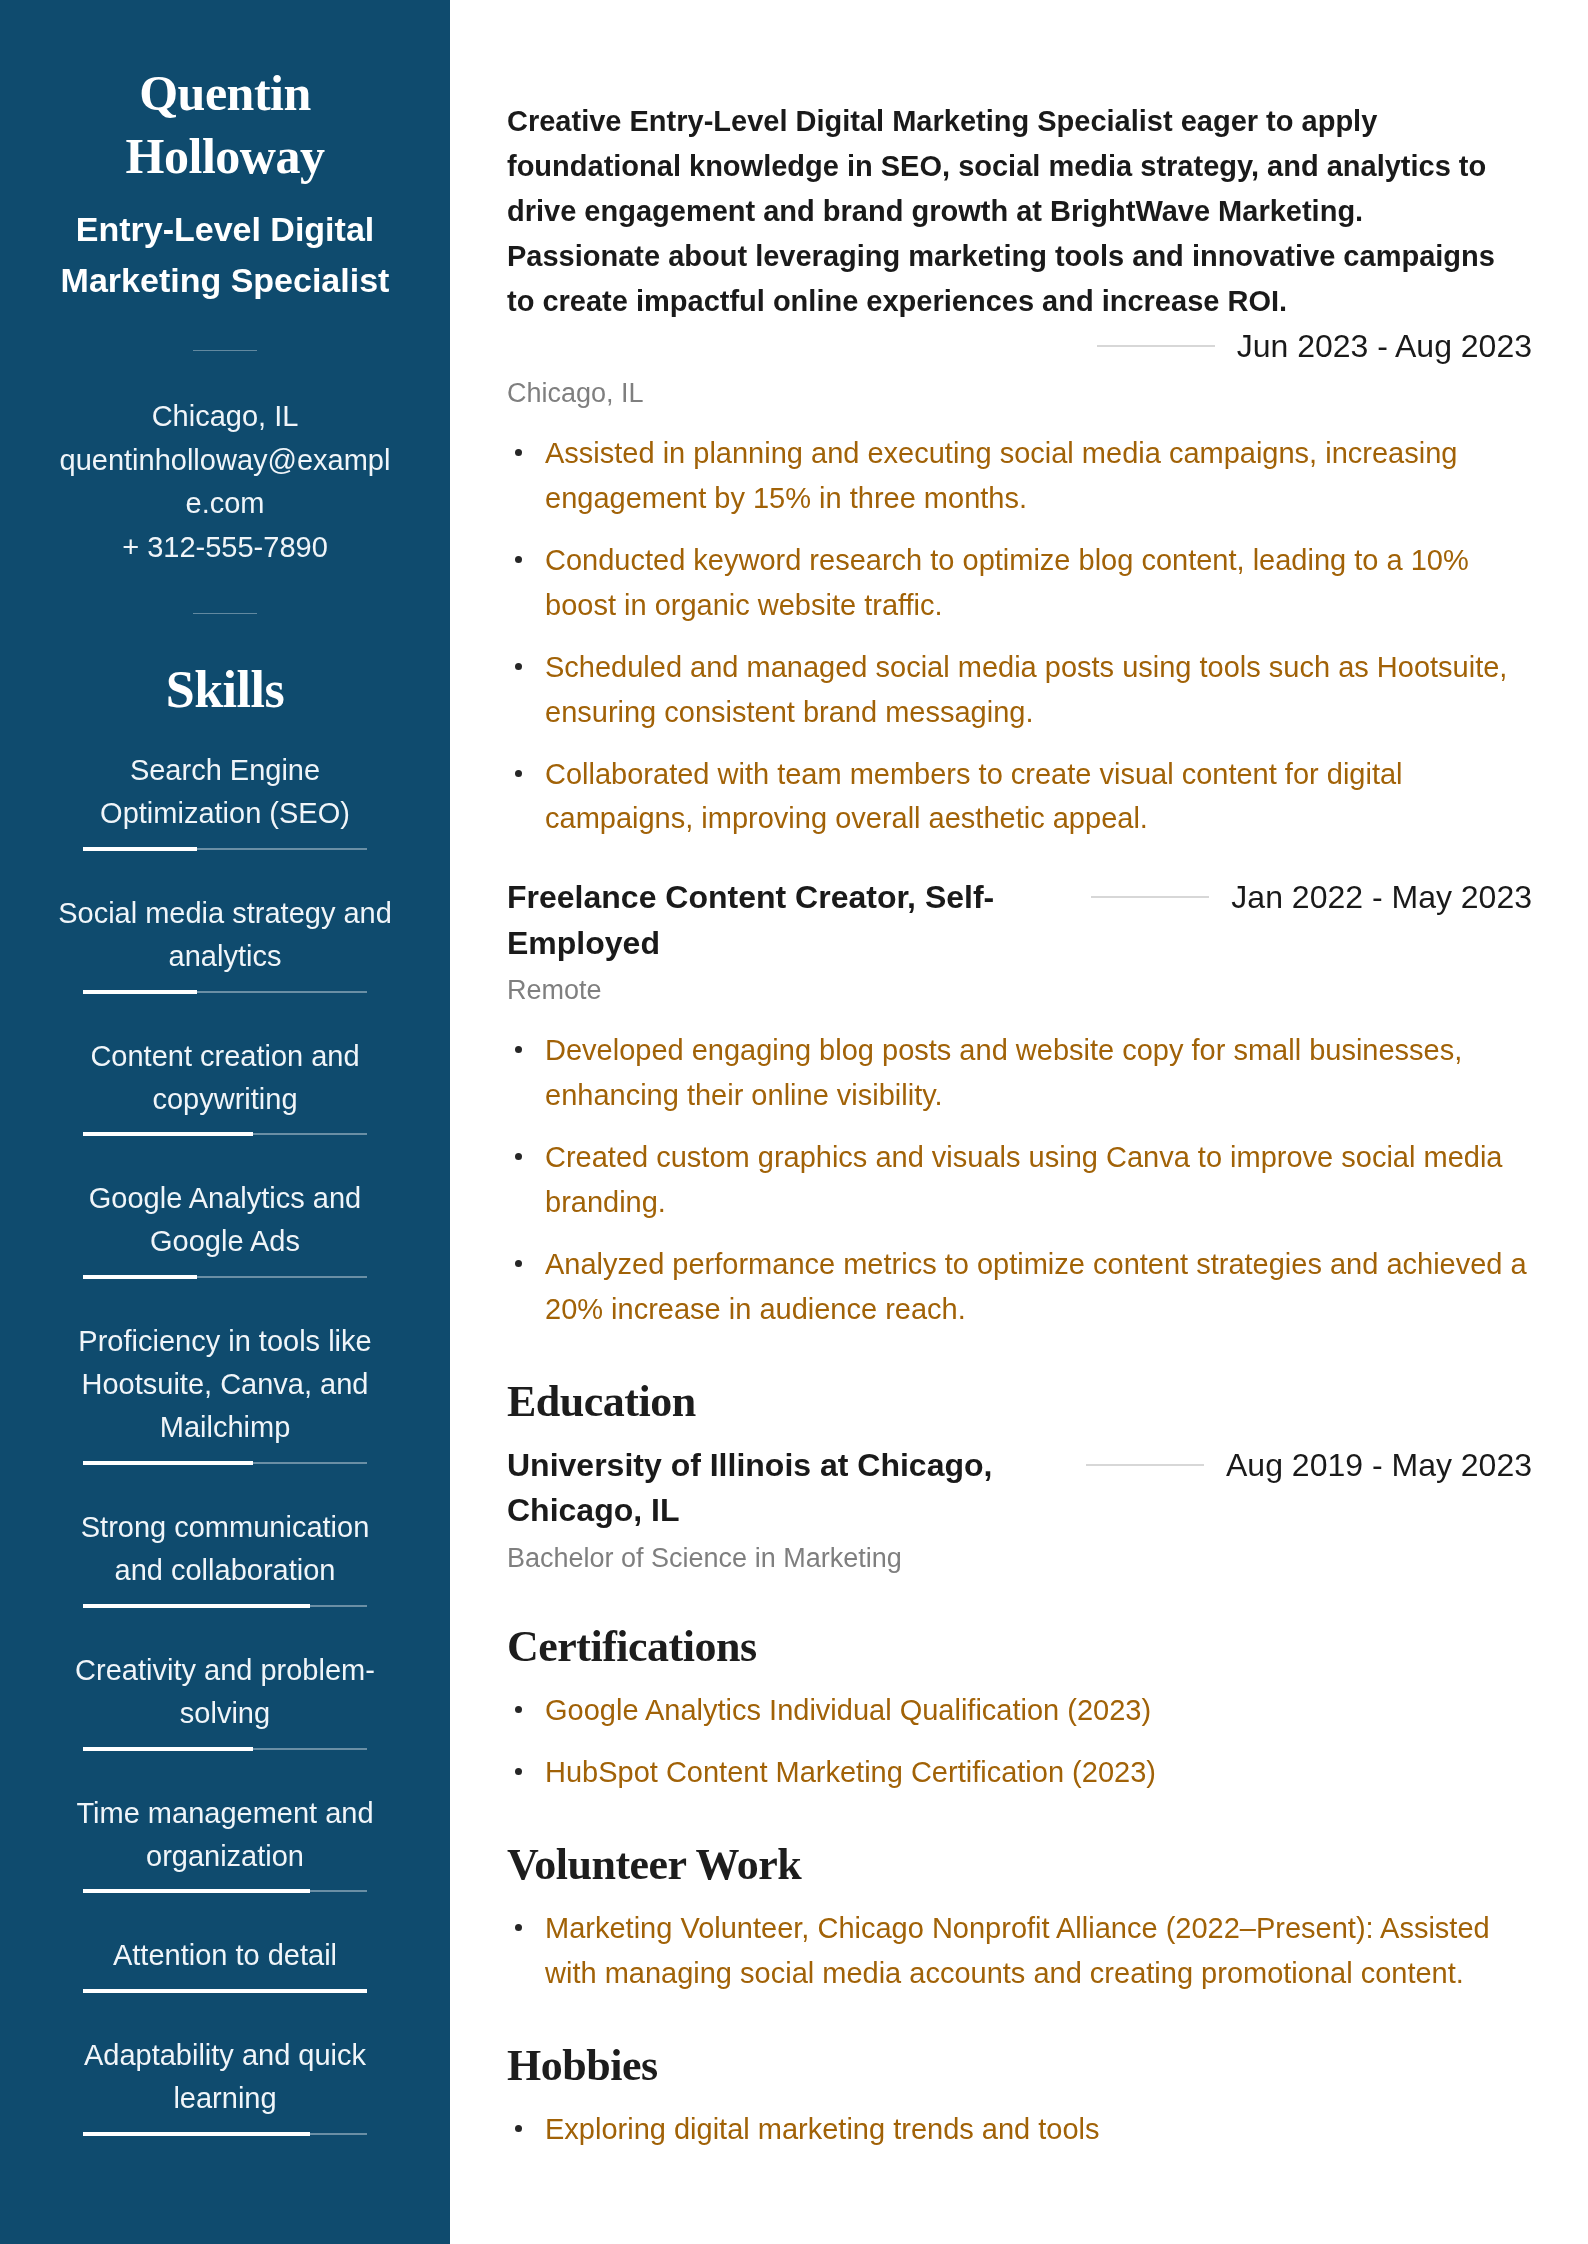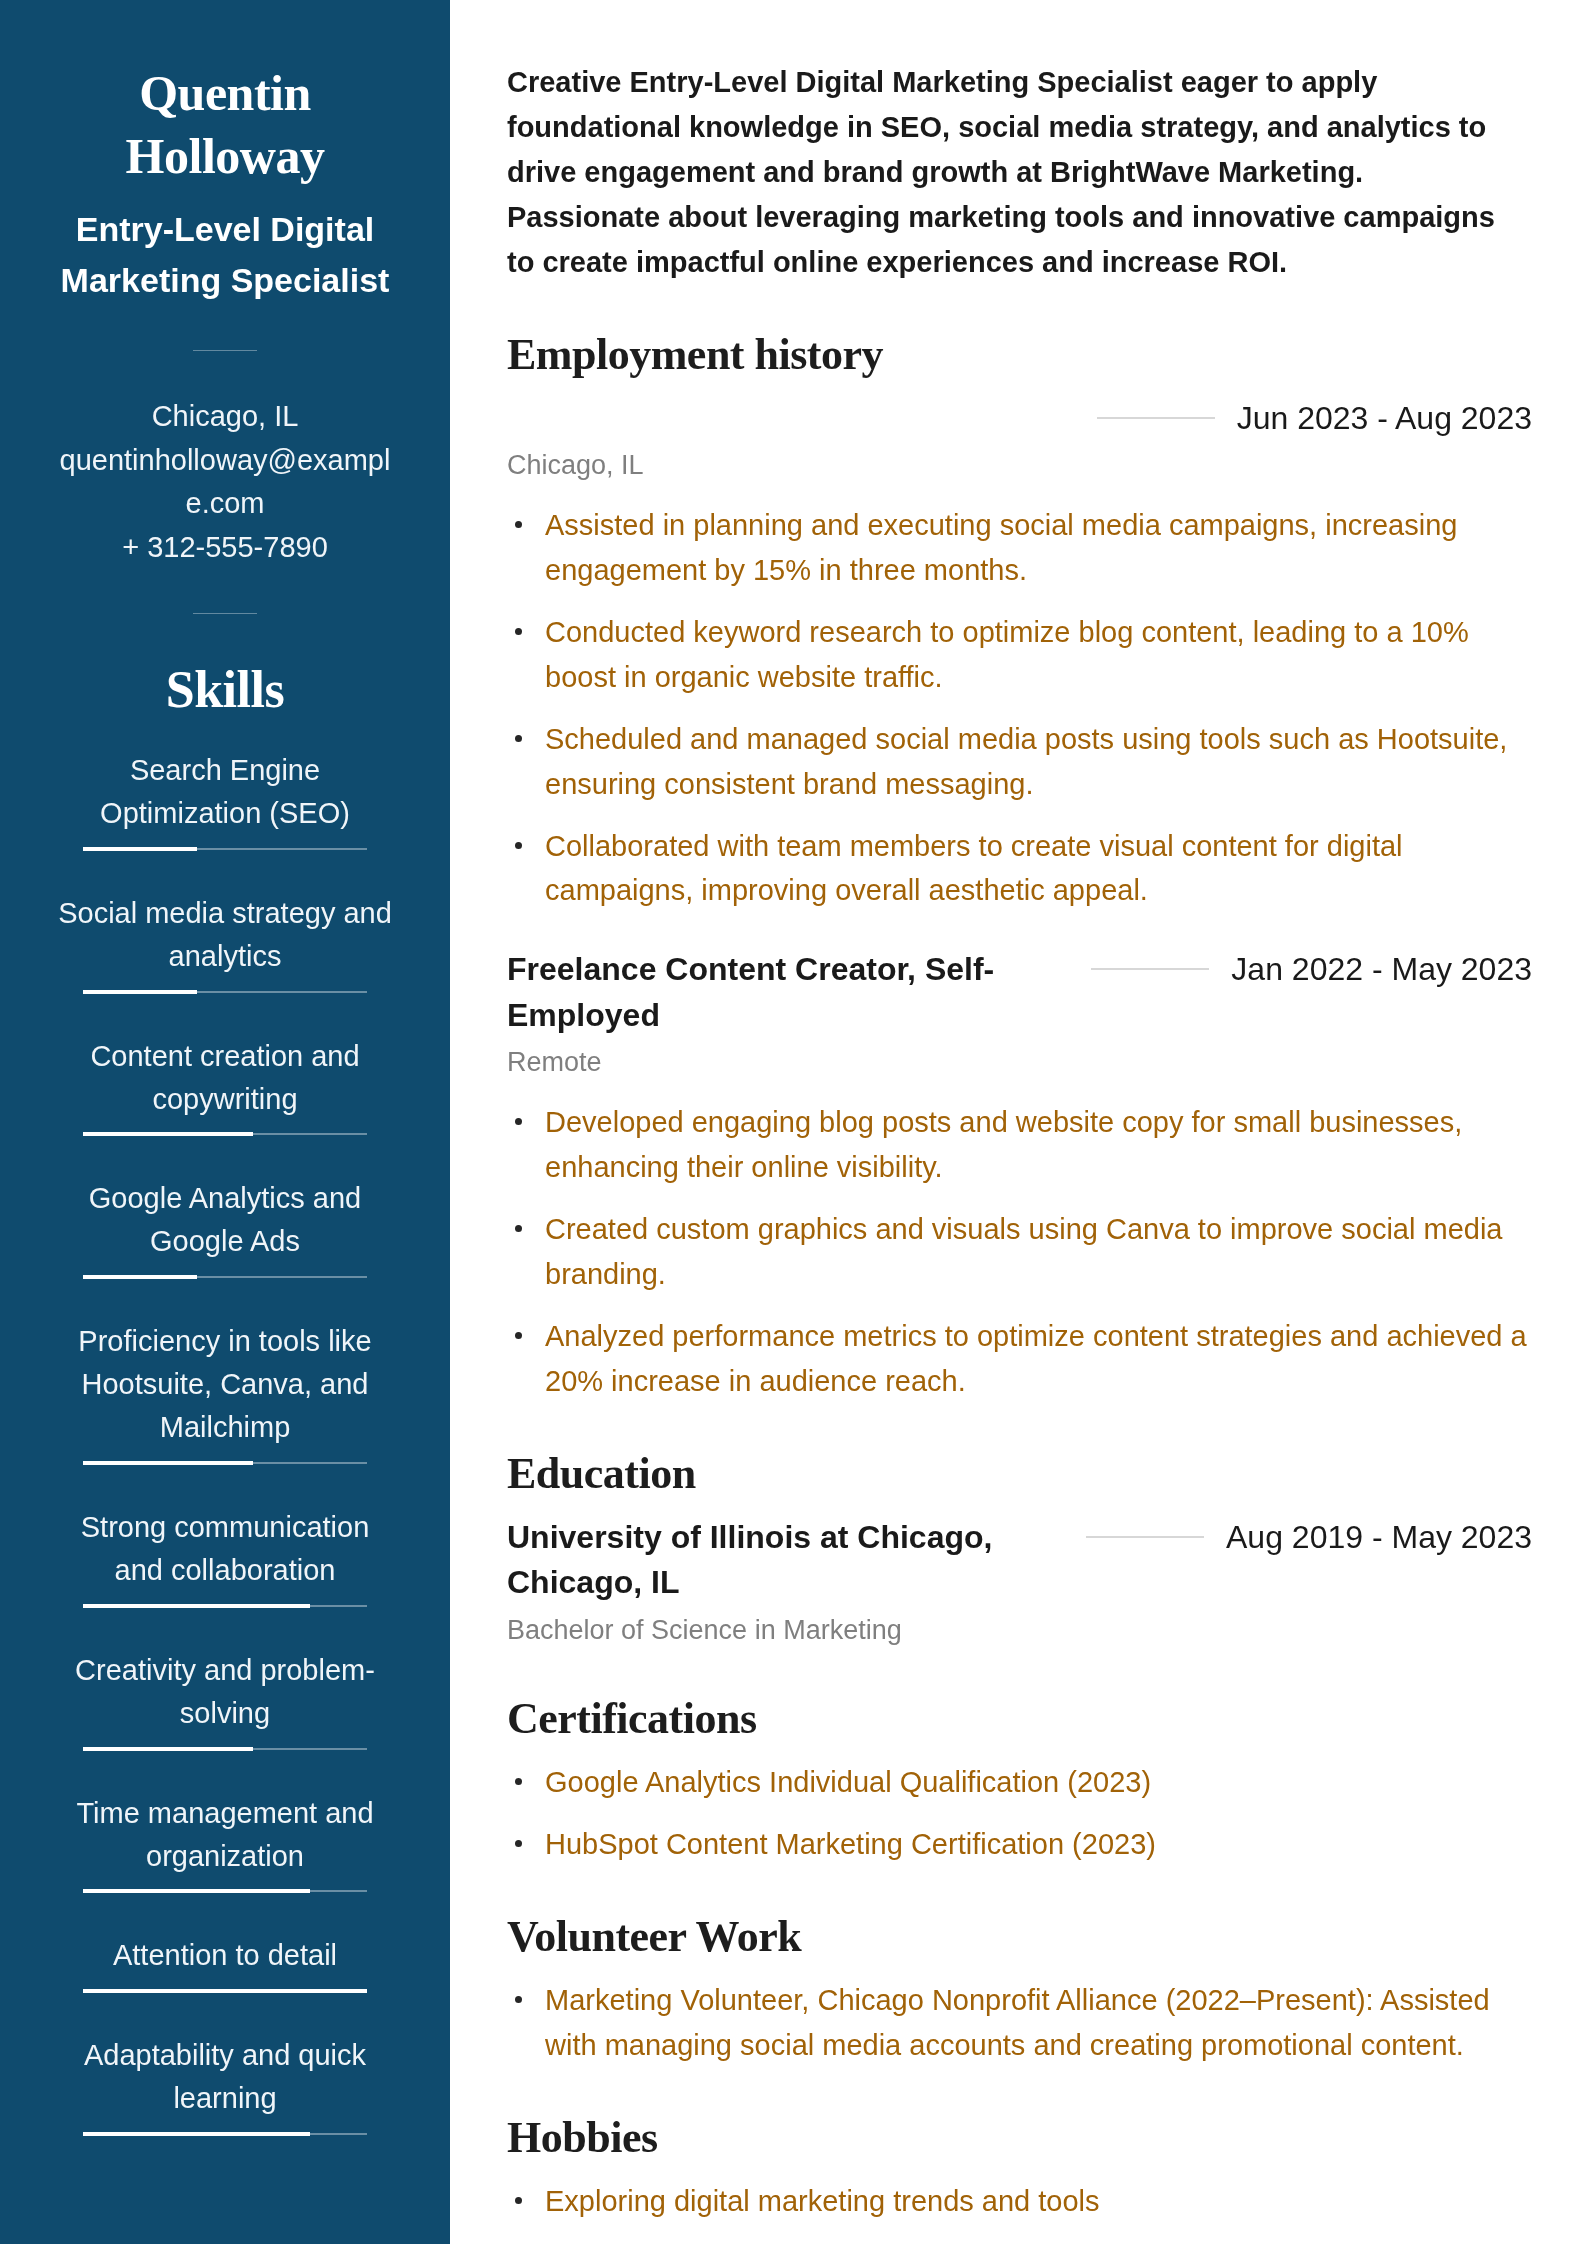--- a/index.html
+++ b/index.html
@@ -81,21 +81,21 @@
     position:absolute;
     left:0;top:0;
     height:4px;
     background:#ffffff;
   }
   
   .main{
     position:absolute;
     left:450px;right:0;top:0;bottom:0;
     box-sizing:border-box;
-    padding:60px 56px 40px 57px;
+    padding:99px 56px 40px 57px;
     color:#262626;
   }
   .summary{
     margin:0;
     font-size:29px;
     font-weight:700;
     line-height:1.55;
     color:#1a1a1a;
     max-width:1010px;
   }
@@ -248,21 +248,20 @@
           <div class="skill-track"></div>
           <div class="skill-fill" style="width: 80%;"></div>
         </div>
     </div>
   </aside>
 
   <main class="main">
 
     <p class="summary">Creative Entry-Level Digital Marketing Specialist eager to apply foundational knowledge in SEO, social media strategy, and analytics to drive engagement and brand growth at BrightWave Marketing. Passionate about leveraging marketing tools and innovative campaigns to create impactful online experiences and increase ROI.</p>
 
-    <h2 class="section-heading">Employment history</h2>
 
     <div class="entry">
       <div class="entry-header">
         <div class="entry-spacer"></div>
         <div class="entry-rule"></div>
         <div class="entry-date">Jun 2023 - Aug 2023</div>
       </div>
       <div class="entry-sub">Chicago, IL</div>
       <ul class="bullets">
         <li>Assisted in planning and executing social media campaigns, increasing engagement by 15% in three months.</li>

